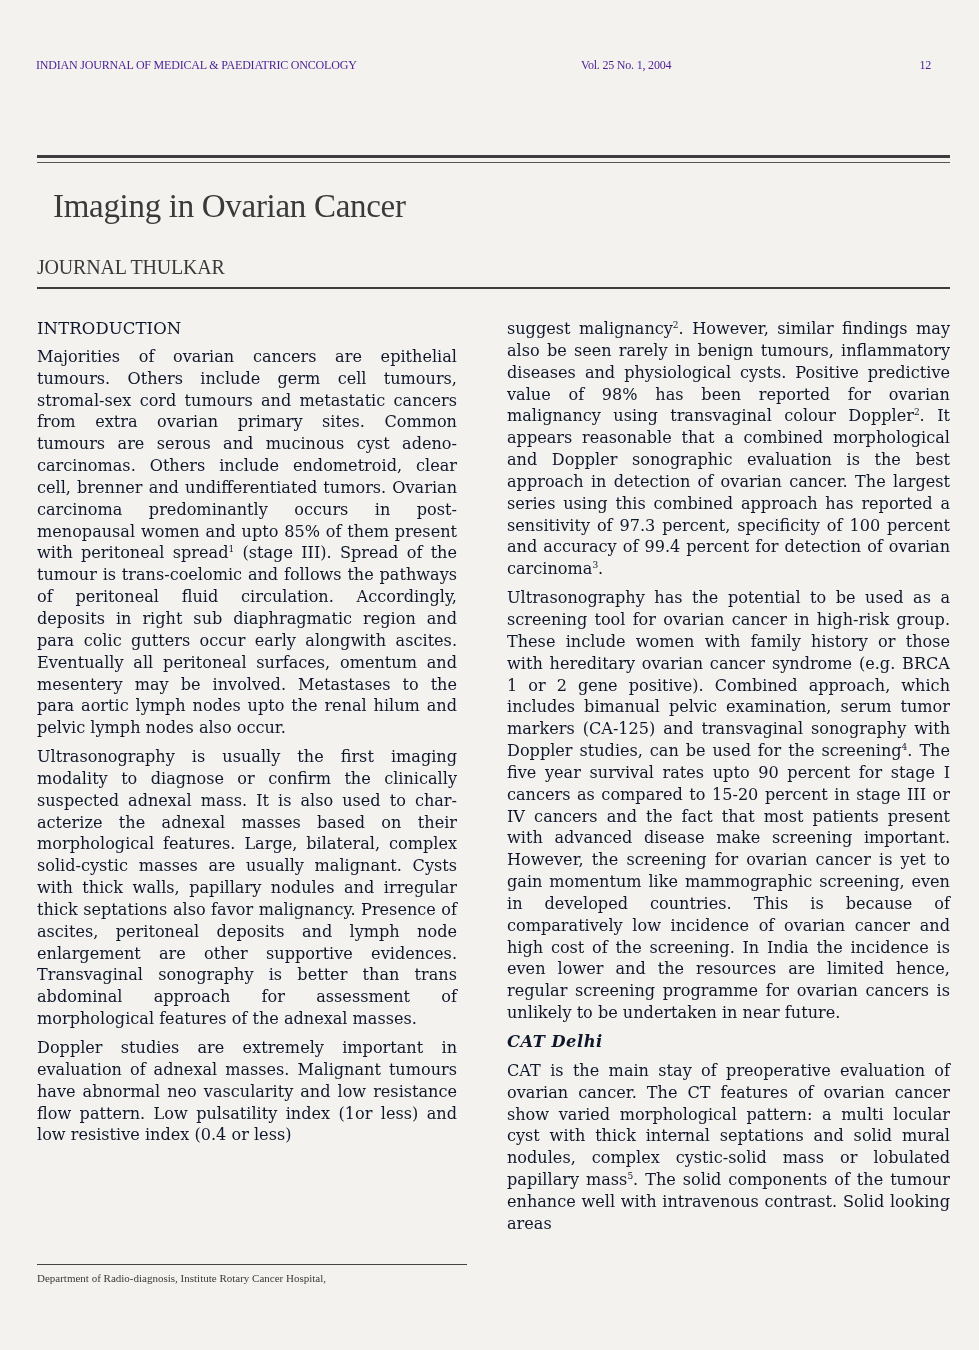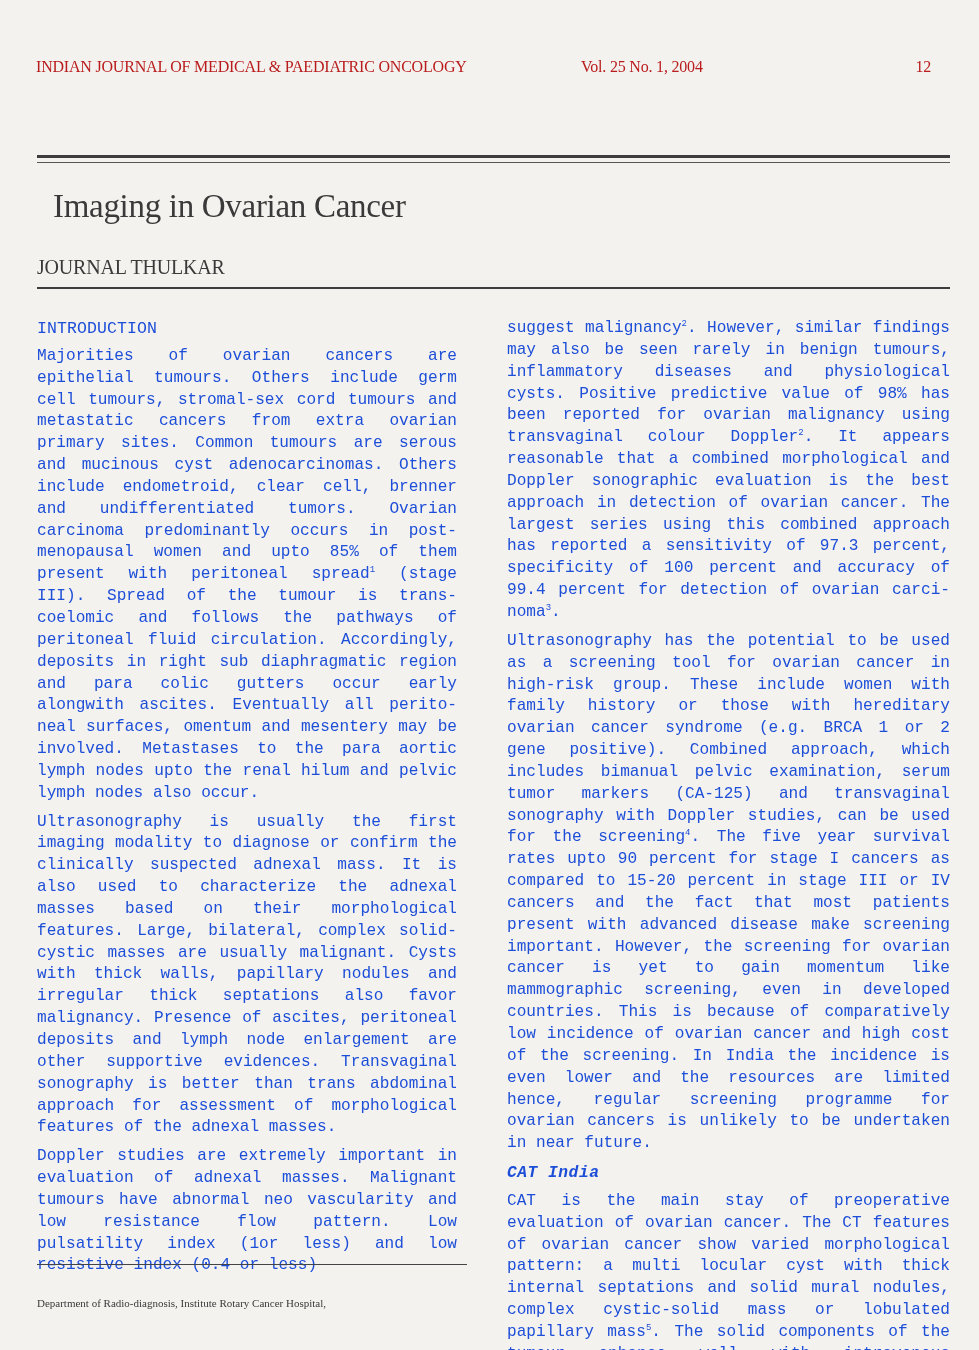--- a/index.html
+++ b/index.html
@@ -5,21 +5,21 @@
   html, body { margin: 0; padding: 0; }
   body {
     width: 979px; height: 1350px; overflow: hidden;
     background: #f3f2ef;
     color: #2e2e2e;
     position: relative;
     font-family: "DejaVu Serif", serif;
   }
   .running-head {
     position: absolute; top: 58px; left: 36px; right: 38px; height: 22px;
-    font-family: "Liberation Serif", serif; font-size: 16px; color: #b91c1c;
+    font-family: "Liberation Serif", serif; font-size: 12px; color: #4c1d95;
     letter-spacing: -0.2px;
   }
   .running-head .journal { position: absolute; left: 0; top: 0; }
   .running-head .volume { position: absolute; left: 545px; top: 0; }
   .running-head .page-no { position: absolute; right: 10px; top: 0; }
 
   .rule-double-top { position: absolute; left: 37px; width: 913px; top: 155px; }
   .rule-double-top .thick { height: 3px; background: #3d3d3d; }
   .rule-double-top .thin { height: 1px; background: #555; margin-top: 4px; }
 
@@ -30,38 +30,38 @@
   }
   .author {
     position: absolute; top: 256px; left: 37px;
     font-family: "Liberation Serif", serif; font-size: 20px; color: #3a3a3a;
     letter-spacing: -0.2px;
   }
   .rule-under-author { position: absolute; left: 37px; width: 913px; top: 287px; height: 2px; background: #3d3d3d; }
 
   .col {
     position: absolute; top: 318px;
-    font-size: 16.1px; line-height: 21.85px; color: #1d4ed8;
-    text-align: justify; hyphens: manual; font-family: Liberation Mono, monospace;
+    font-size: 16.1px; line-height: 21.85px; color: #0f172a;
+    text-align: justify; hyphens: manual;
   }
   .col-left { left: 37px; width: 420px; }
   .col-right { left: 507px; width: 443px; }
   .col p { margin: 0 0 7px 0; }
   .col .heading {
     font-size: 16.5px; margin: 0 0 6px 0; letter-spacing: 0.1px; font-weight: normal;
   }
   .col .subheading {
     font-style: italic; font-weight: bold; margin: 4px 0 7px 0; font-size: 16.3px; letter-spacing: 0.5px;
   }
   sup { font-size: 9px; line-height: 0; vertical-align: super; }
 
   .footnote-rule { position: absolute; left: 37px; width: 430px; top: 1264px; height: 1px; background: #444; }
   .footnote {
     position: absolute; left: 37px; top: 1271px; width: 430px;
-    font-family: "Liberation Serif", serif; font-size: 11px; line-height: 14px; color: #3a3a3a; margin-top: 25px;
+    font-family: "Liberation Serif", serif; font-size: 11px; line-height: 14px; color: #3a3a3a;
   }
   .footnote div { white-space: nowrap; }
 </style>
 </head>
 <body>
 
 <div class="running-head">
   <span class="journal">INDIAN JOURNAL OF MEDICAL &amp; PAEDIATRIC ONCOLOGY</span>
   <span class="volume">Vol. 25 No. 1, 2004</span>
   <span class="page-no">12</span>
@@ -79,20 +79,20 @@
 <div class="col col-left">
   <div class="heading">INTRODUCTION</div>
   <p><span>Majorities of ovarian cancers are epithelial tumours. Others include germ cell tumours, stromal-sex cord tumours and metastatic can­cers from extra ovarian primary sites. Common tumours are serous and mucinous cyst adeno­carcinomas. Others include endometroid, clear cell, brenner and undifferentiated tumors. Ova­rian carcinoma predominantly occurs in post­menopausal women and upto 85% of them present with peritoneal spread</span><sup>1</sup><span> (stage III). Spread of the tumour is trans-coelomic and fol­lows the pathways of peritoneal fluid circula­tion. Accordingly, deposits in right sub dia­phragmatic region and para colic gutters occur early alongwith ascites. Eventually all perito­neal surfaces, omentum and mesentery may be involved. Metastases to the para aortic lymph nodes upto the renal hilum and pelvic lymph nodes also occur.</span></p>
   <p>Ultrasonography is usually the first imaging modality to diagnose or confirm the clinically suspected adnexal mass. It is also used to char­acterize the adnexal masses based on their morphological features. Large, bilateral, com­plex solid-cystic masses are usually malignant. Cysts with thick walls, papillary nodules and irregular thick septations also favor malignancy. Presence of ascites, peritoneal deposits and lymph node enlargement are other supportive evidences. Transvaginal sonography is better than trans abdominal approach for assessment of morphological features of the adnexal masses.</p>
   <p>Doppler studies are extremely important in evaluation of adnexal masses. Malignant tumours have abnormal neo vascularity and low resistance flow pattern. Low pulsatility index (1or less) and low resistive index (0.4 or less)</p>
 </div>
 
 <div class="col col-right">
   <p><span>suggest malignancy</span><sup>2</sup><span>. However, similar findings may also be seen rarely in benign tumours, in­flammatory diseases and physiological cysts. Positive predictive value of 98% has been re­ported for ovarian malignancy using transvaginal colour Doppler</span><sup>2</sup><span>. It appears reasonable that a com­bined morphological and Doppler sonographic evaluation is the best approach in detection of ovarian cancer. The largest series using this com­bined approach has reported a sensitivity of 97.3 percent, specificity of 100 percent and accuracy of 99.4 percent for detection of ovarian carci­noma</span><sup>3</sup><span>.</span></p>
   <p><span>Ultrasonography has the potential to be used as a screening tool for ovarian cancer in high-risk group. These include women with family history or those with hereditary ovarian cancer syndrome (e.g. BRCA 1 or 2 gene positive). Combined ap­proach, which includes bimanual pelvic exami­nation, serum tumor markers (CA-125) and trans­vaginal sonography with Doppler studies, can be used for the screening</span><sup>4</sup><span>. The five year survival rates upto 90 percent for stage I cancers as com­pared to 15-20 percent in stage III or IV cancers and the fact that most patients present with ad­vanced disease make screening important. How­ever, the screening for ovarian cancer is yet to gain momentum like mammographic screening, even in developed countries. This is because of comparatively low incidence of ovarian cancer and high cost of the screening. In India the inci­dence is even lower and the resources are limited hence, regular screening programme for ovarian cancers is unlikely to be undertaken in near fu­ture.</span></p>
-  <div class="subheading">CAT India</div>
+  <div class="subheading">CAT Delhi</div>
   <p><span>CAT is the main stay of preoperative evaluation of ovarian cancer. The CT features of ovarian cancer show varied morphological pat­tern: a multi locular cyst with thick internal septations and solid mural nodules, complex cys­tic-solid mass or lobulated papillary mass</span><sup>5</sup><span>. The solid components of the tumour enhance well with intravenous contrast. Solid looking areas</span></p>
 </div>
 
 <div class="footnote-rule"></div>
 <div class="footnote">
   <div>Department of Radio-diagnosis, Institute Rotary Cancer Hospital,</div>
 </div>
 
 </body></html>

